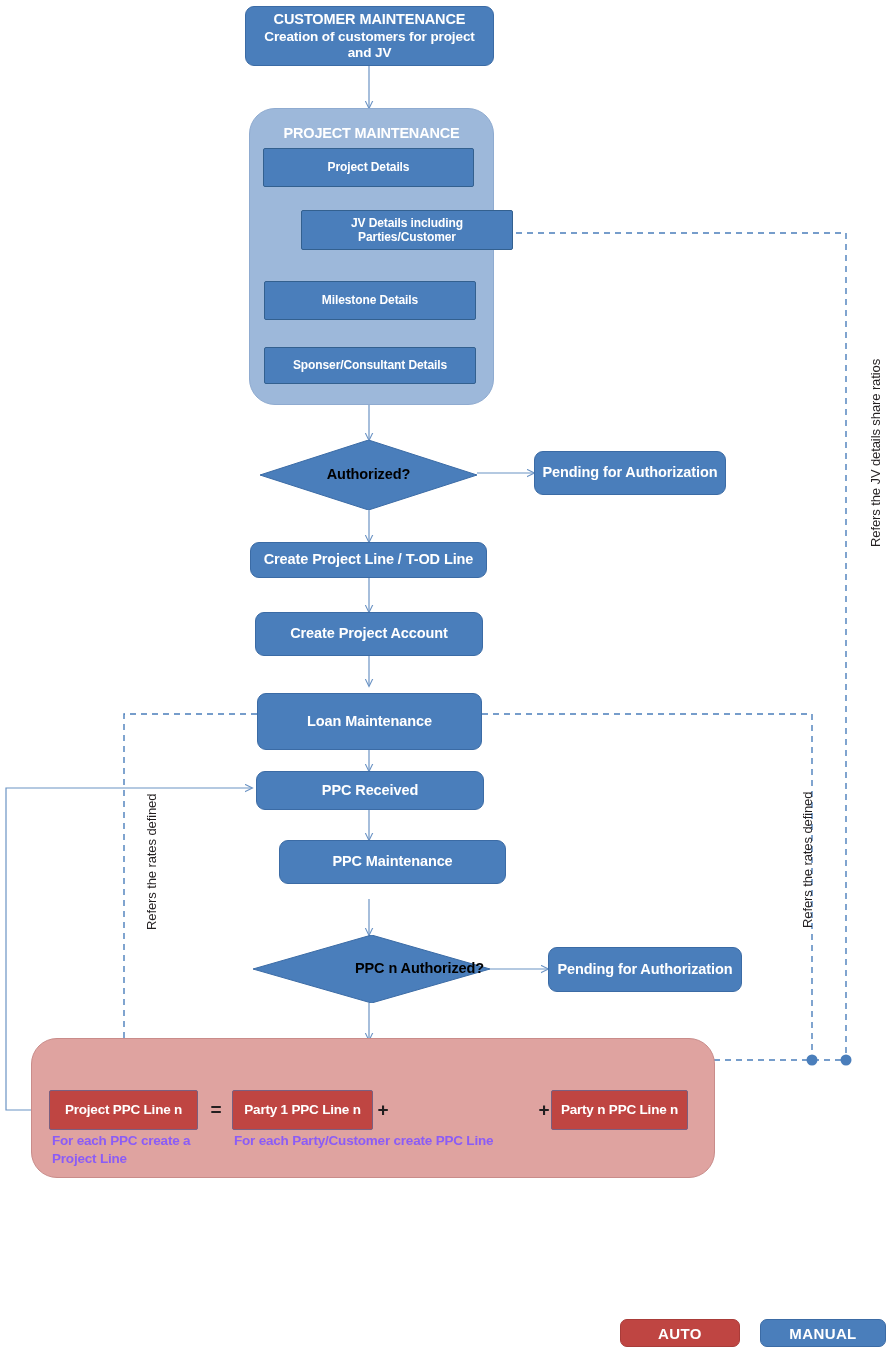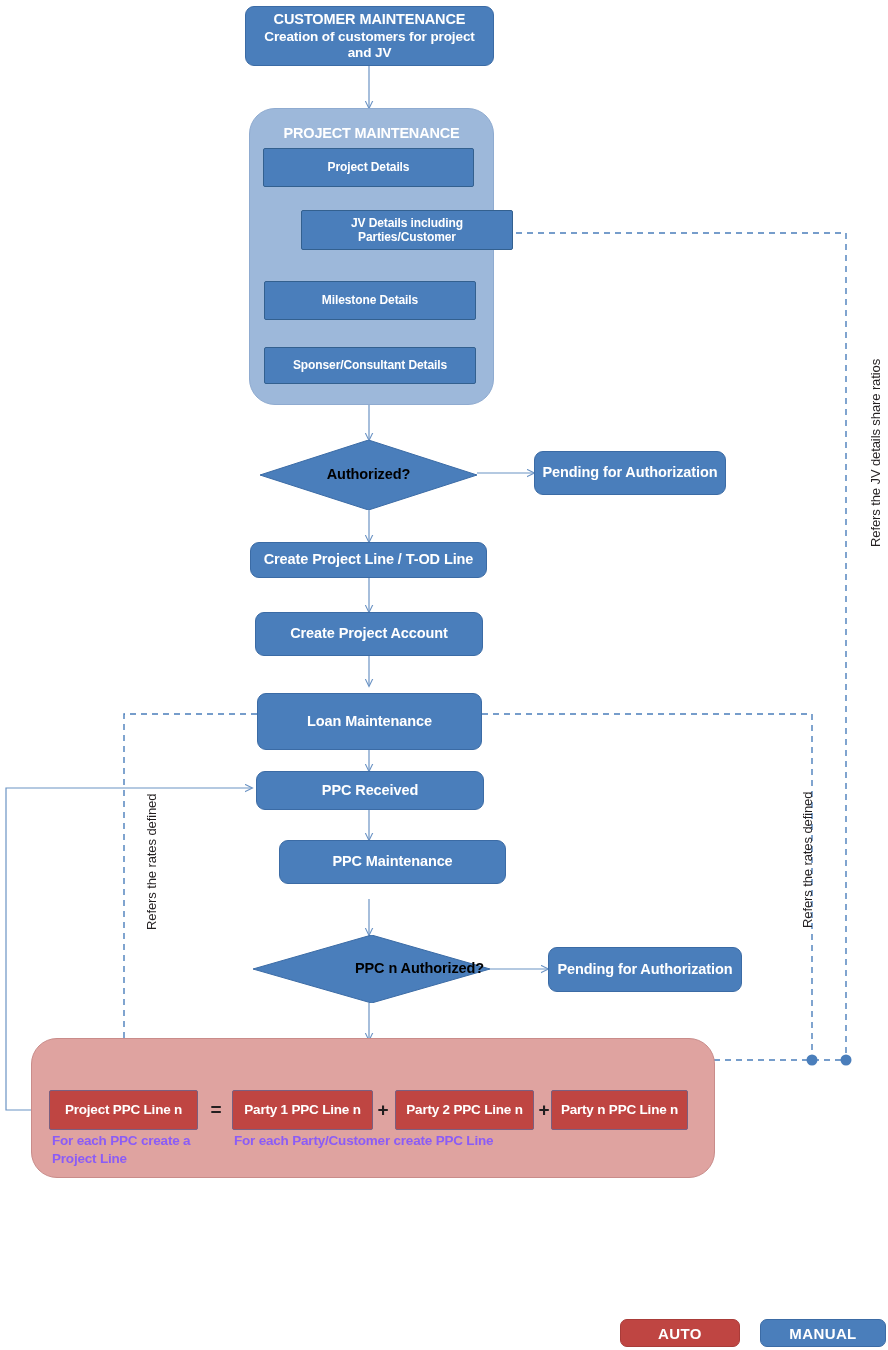--- a/index.html
+++ b/index.html
@@ -291,23 +291,20 @@
   </div>
 
   <div class="oper" style="left:206px; top:1099px; width:20px;">=</div>
 
   <div class="node redbox" style="left:232px; top:1090px; width:141px; height:40px;">
     <span>Party 1 PPC Line n</span>
   </div>
 
   <div class="oper" style="left:374px; top:1099px; width:18px;">+</div>
 
-  <div class="node redbox" style="left:395px; top:1090px; width:139px; height:40px;">
-    <span>Party 2 PPC Line n</span>
-  </div>
 
   <div class="oper" style="left:535px; top:1099px; width:18px;">+</div>
 
   <div class="node redbox" style="left:551px; top:1090px; width:137px; height:40px;">
     <span>Party n PPC Line n</span>
   </div>
 
   <div class="caption" style="left:52px; top:1132px; width:160px;">For each PPC create a Project Line</div>
 
   <div class="caption" style="left:234px; top:1132px; width:330px;">For each Party/Customer create PPC Line</div>

